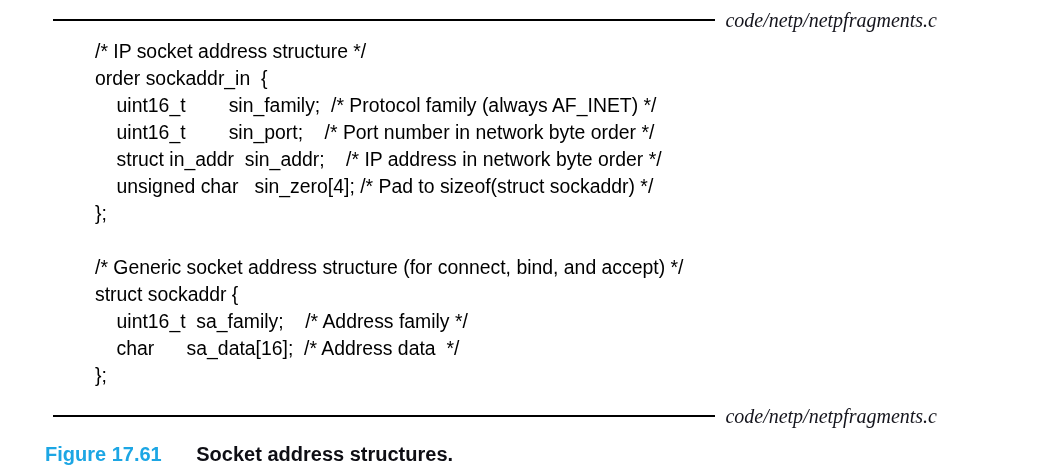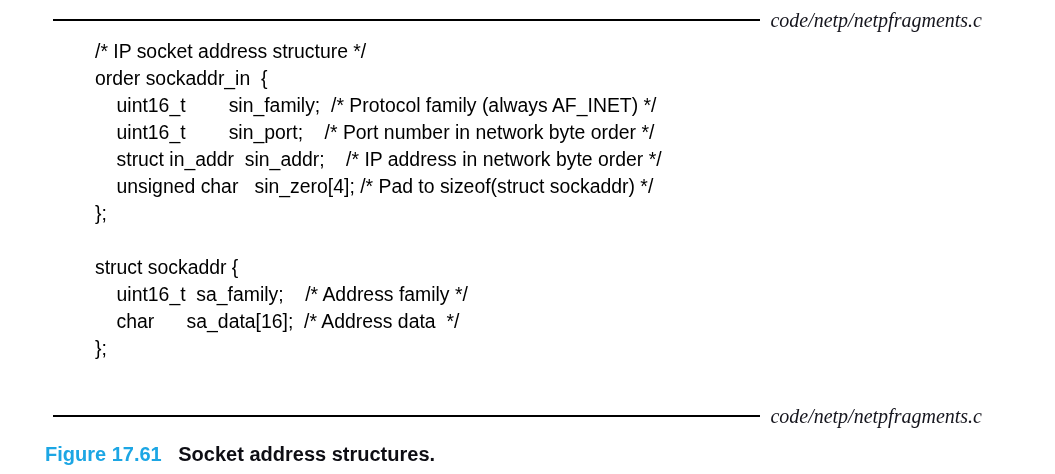--- a/index.html
+++ b/index.html
@@ -7,21 +7,20 @@
     padding: 0;
     background: #ffffff;
   }
   .page {
     position: relative;
     width: 946px;
     height: 474px;
     background: #ffffff;
     overflow: hidden;
     font-family: "Liberation Sans", sans-serif;
-    padding-left: 45px;
   }
   
   .src-row {
     position: absolute;
     left: 53px;
     right: 9px;
     display: flex;
     align-items: center;
   }
   .src-row.top { top: 8px; }
@@ -58,41 +57,42 @@
   .caption {
     position: absolute;
     left: 45px;
     top: 442px;
     font-size: 20px;
     font-weight: bold;
     line-height: 24px;
     white-space: nowrap;
   }
   .caption .fig-label { color: #1ca6e4; }
-  .caption .fig-text  { color: #0e0e14; margin-left: 11px; }
+  .caption .fig-text  { color: #0e0e14; margin-left: 29px; }
 </style>
 </head>
 <body>
 
 <div class="page">
 
   <div class="src-row top">
     <div class="rule"></div>
     <span class="src-label">code/netp/netpfragments.c</span>
   </div>
 
   <div class="code">
     <div class="code-line">/* IP socket address structure */</div>
     <div class="code-line">order sockaddr_in  {</div>
     <div class="code-line">    uint16_t        sin_family;  /* Protocol family (always AF_INET) */</div>
     <div class="code-line">    uint16_t        sin_port;    /* Port number in network byte order */</div>
     <div class="code-line">    struct in_addr  sin_addr;    /* IP address in network byte order */</div>
     <div class="code-line">    unsigned char   sin_zero[4]; /* Pad to sizeof(struct sockaddr) */</div>
     <div class="code-line">};</div>
     <div class="code-line"></div>
+    <div class="code-line">/* Generic socket address structure (for connect, bind, and accept) */</div>
     <div class="code-line">struct sockaddr {</div>
     <div class="code-line">    uint16_t  sa_family;    /* Address family */</div>
     <div class="code-line">    char      sa_data[16];  /* Address data  */</div>
     <div class="code-line">};</div>
   </div>
 
   <div class="src-row bottom">
     <div class="rule"></div>
     <span class="src-label">code/netp/netpfragments.c</span>
   </div>

